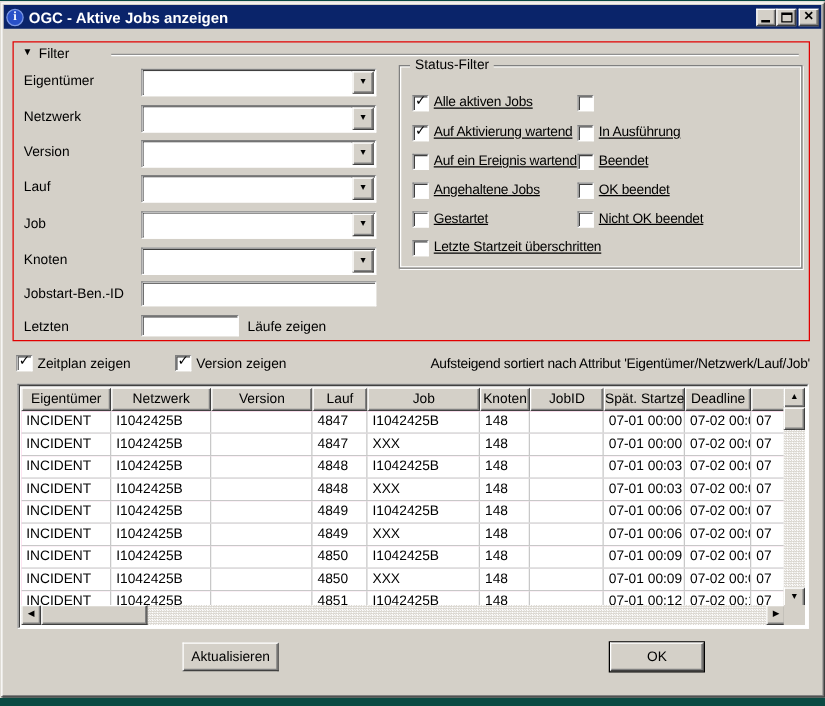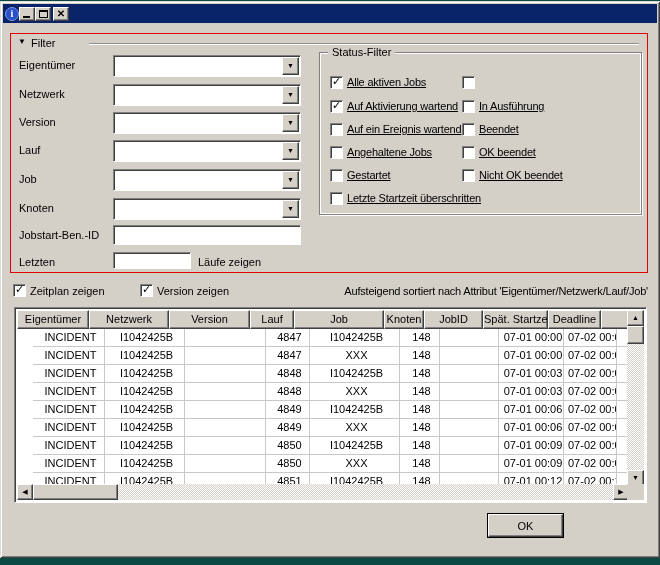--- a/index.html
+++ b/index.html
@@ -46,21 +46,21 @@
 
   
   .opt-label { position:absolute; white-space:nowrap; }
   .sort-info { position:absolute; right:12px; top:284px; white-space:nowrap; letter-spacing:-0.2px; }
 
   
   .table-wrap { position:absolute; left:14px; top:306px; width:633px; height:196px; background:#FFFFFF; }
   .table-inner { position:absolute; left:2px; top:2px; right:2px; bottom:2px; overflow:hidden; }
   .thead { position:absolute; left:0; top:0; width:612px; height:19px; display:flex; }
   .th { flex:0 0 auto; height:19px; background:#D4D0C8; border:1px solid; border-color:#FFFFFF #404040 #404040 #FFFFFF; box-shadow: inset -1px -1px 0 #808080; text-align:center; line-height:17px; overflow:hidden; white-space:nowrap; cursor:default; }
-  .tbody { position:absolute; left:16px; top:19px; width:612px; height:157px; background:#f9a8d4; overflow:hidden;text-align:center; }
+  .tbody { position:absolute; left:0; top:19px; width:612px; height:157px; background:#f9a8d4; overflow:hidden; }
   .tr { display:flex; height:18px; border-bottom:1px solid #C8C8C8; background:#FFFFFF; }
   .td { flex:0 0 auto; height:17px; line-height:17px; padding-left:4px; border-right:1px solid #C8C8C8; overflow:hidden; white-space:nowrap; }
   .dither { background:#FFFFFF; background-image:repeating-conic-gradient(#FFFFFF 0% 25%, #D4D0C8 0% 50%); background-size:2px 2px; }
   .vscroll { position:absolute; right:0; top:0; width:17px; height:176px; }
   .sb-btn { position:absolute; width:17px; height:16px; padding:0; }
   .sb-arrow { display:block; font-size:7px; line-height:14px; text-align:center; color:#000; }
   .v-thumb { position:absolute; left:0; top:16px; width:17px; height:18px; }
   .sb-down { bottom:0; }
   .hscroll { position:absolute; left:0; bottom:0; width:612px; height:16px; }
   .h-btn { position:absolute; width:16px; height:16px; padding:0; top:0; }
@@ -77,20 +77,21 @@
 </head>
 <body>
 
 <div class="desktop">
 <div class="window">
 
   <div class="titlebar">
     <span class="app-icon">
           <span class="app-icon-i">i</span>
         </span>
+    <span class="title">OGC - Aktive Jobs anzeigen</span>
     <span class="tb-btns">
       <button class="tb-btn raised">
             <span class="min-glyph"></span>
           </button>
       <button class="tb-btn raised">
             <span class="max-glyph"></span>
           </button>
       <button class="tb-btn raised close">
             <span class="close-glyph">✕</span>
           </button>
@@ -333,18 +334,21 @@
             </button>
         <div class="h-thumb raised"></div>
         <button class="h-btn raised h-right">
               <span class="sb-arrow">▶</span>
             </button>
       </div>
       <div class="sb-corner"></div>
     </div>
   </div>
 
+  <button class="dlg-btn raised" style="left:146px; width:77px">
+        <span class="lbl">Aktualisieren</span>
+      </button>
   <button class="dlg-btn raised default-btn" style="left:488px; width:75px">
         <span class="lbl">OK</span>
       </button>
 
 </div>
 </div>
 
 </body></html>

